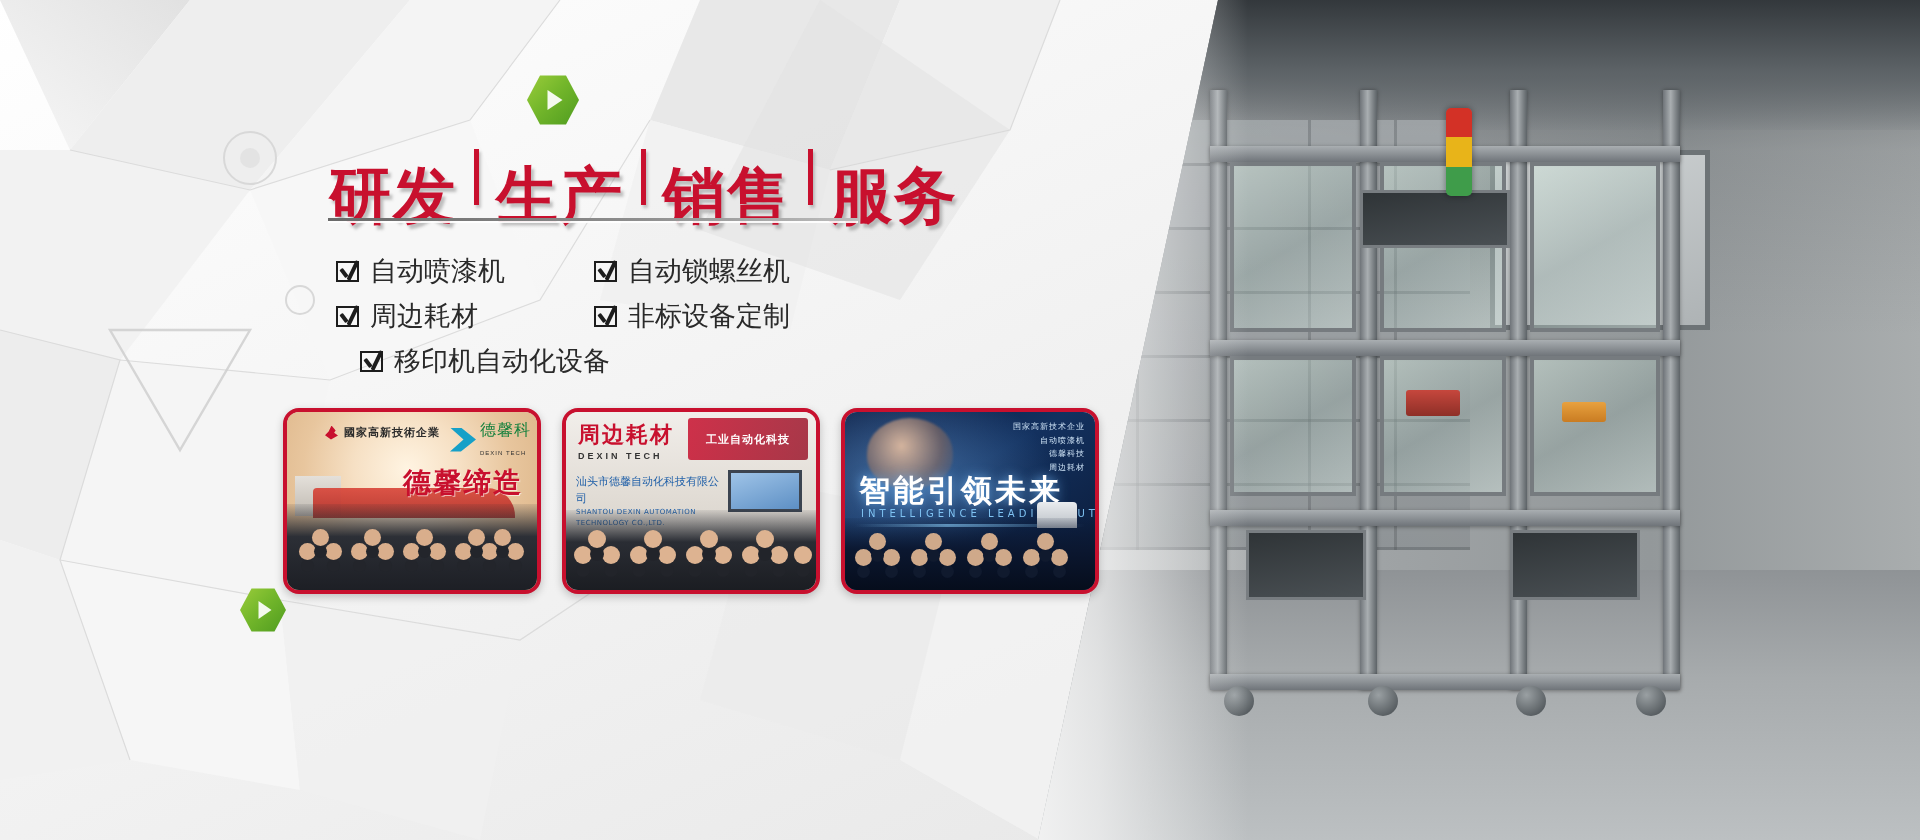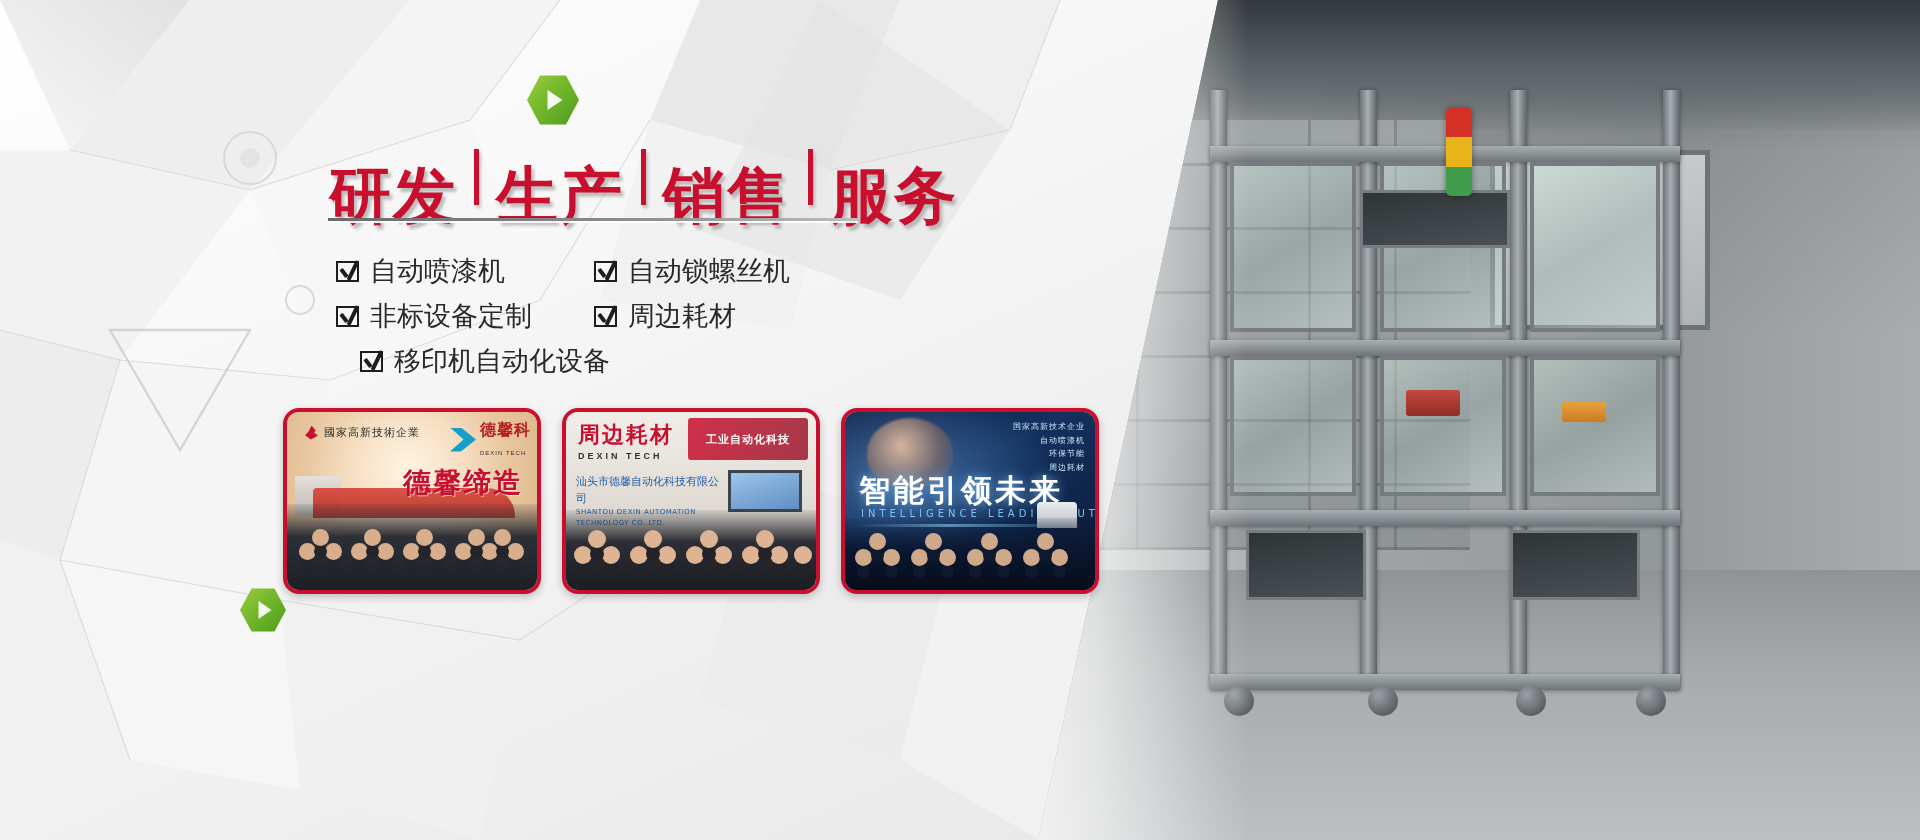--- a/index.html
+++ b/index.html
@@ -289,44 +289,44 @@
   }
 
   
   .c1-bg {
     position: absolute; inset: 0;
     background:
       radial-gradient(circle at 48% 32%, #fff4e2 0%, #f6e0c4 30%, #e8c69e 58%, #d7ad7e 100%);
   }
   .c1-award {
     position: absolute;
-    top: 13px; left: 18px;
+    top: 13px; left: 38px;
     display: flex; align-items: center; gap: 6px;
-    font-size: 11px; font-weight: 400; color: #2c2c2c;
+    font-size: 11px; font-weight: 700; color: #2c2c2c;
     letter-spacing: 1px;
     font-family: "DejaVu Sans", sans-serif;
   }
   .c1-award .flame {
     width: 13px; height: 14px;
     background: #c8102e;
     -webkit-clip-path: polygon(50% 0, 82% 36%, 70% 52%, 100% 72%, 46% 100%, 0 70%, 28% 42%);
     clip-path: polygon(50% 0, 82% 36%, 70% 52%, 100% 72%, 46% 100%, 0 70%, 28% 42%);
   }
   .c1-logo {
     position: absolute;
     top: 8px; right: 6px;
     display: flex; align-items: center; gap: 4px;
   }
   .c1-logo .x {
     width: 26px; height: 24px;
     background: #16a0c8;
     -webkit-clip-path: polygon(0 0, 42% 0, 100% 50%, 42% 100%, 0 100%, 52% 50%);
     clip-path: polygon(0 0, 42% 0, 100% 50%, 42% 100%, 0 100%, 52% 50%);
   }
-  .c1-logo .tx { font-size: 16px; font-weight: 700; color: #b91c1c; letter-spacing: 1px; }
+  .c1-logo .tx { font-size: 16px; font-weight: 400; color: #15803d; letter-spacing: 1px; }
   .c1-logo .sub { font-size: 6px; color: #333; letter-spacing: 1px; }
   .c1-slogan {
     position: absolute;
     top: 52px; right: 14px;
     font-size: 28px; font-weight: 700;
     color: #c8102e;
     letter-spacing: 2px;
     text-shadow: 1px 1px 0 rgba(255,255,255,.6);
     font-family: "DejaVu Serif", serif;
   }
@@ -620,28 +620,28 @@
           <span class="box"></span>
             <span class="tick"></span>
         </span>
         <span>自动锁螺丝机</span>
       </div>
       <div class="feature">
         <span class="check-icon">
           <span class="box"></span>
             <span class="tick"></span>
         </span>
-        <span>非标设备定制</span>
+        <span>周边耗材</span>
       </div>
       <div class="feature">
         <span class="check-icon">
           <span class="box"></span>
             <span class="tick"></span>
         </span>
-        <span>周边耗材</span>
+        <span>非标设备定制</span>
       </div>
       <div class="feature wide">
         <span class="check-icon">
           <span class="box"></span>
             <span class="tick"></span>
         </span>
         <span>移印机自动化设备</span>
       </div>
     </div>
 
@@ -711,21 +711,21 @@
           <span class="head" style="left:190px; bottom:42px;"></span>
         </div>
       </div>
 
       <div class="card">
         <div class="c3-bg"></div>
         <div class="c3-hand"></div>
         <div class="c3-badges">
           <div>国家高新技术企业</div>
           <div>自动喷漆机</div>
-          <div>环保节能</div>
+          <div>德馨科技</div>
           <div>周边耗材</div>
         </div>
         <div class="c3-title">智能引领未来</div>
         <div class="c3-sub">INTELLIGENCE LEADING FUTURE</div>
         <div class="c3-ribbon"></div>
         <div class="c3-podium"></div>
         <div class="c3-crowd">
           <span class="head" style="left:10px;"></span>
           <span class="head" style="left:38px;"></span>
           <span class="head" style="left:66px;"></span>

